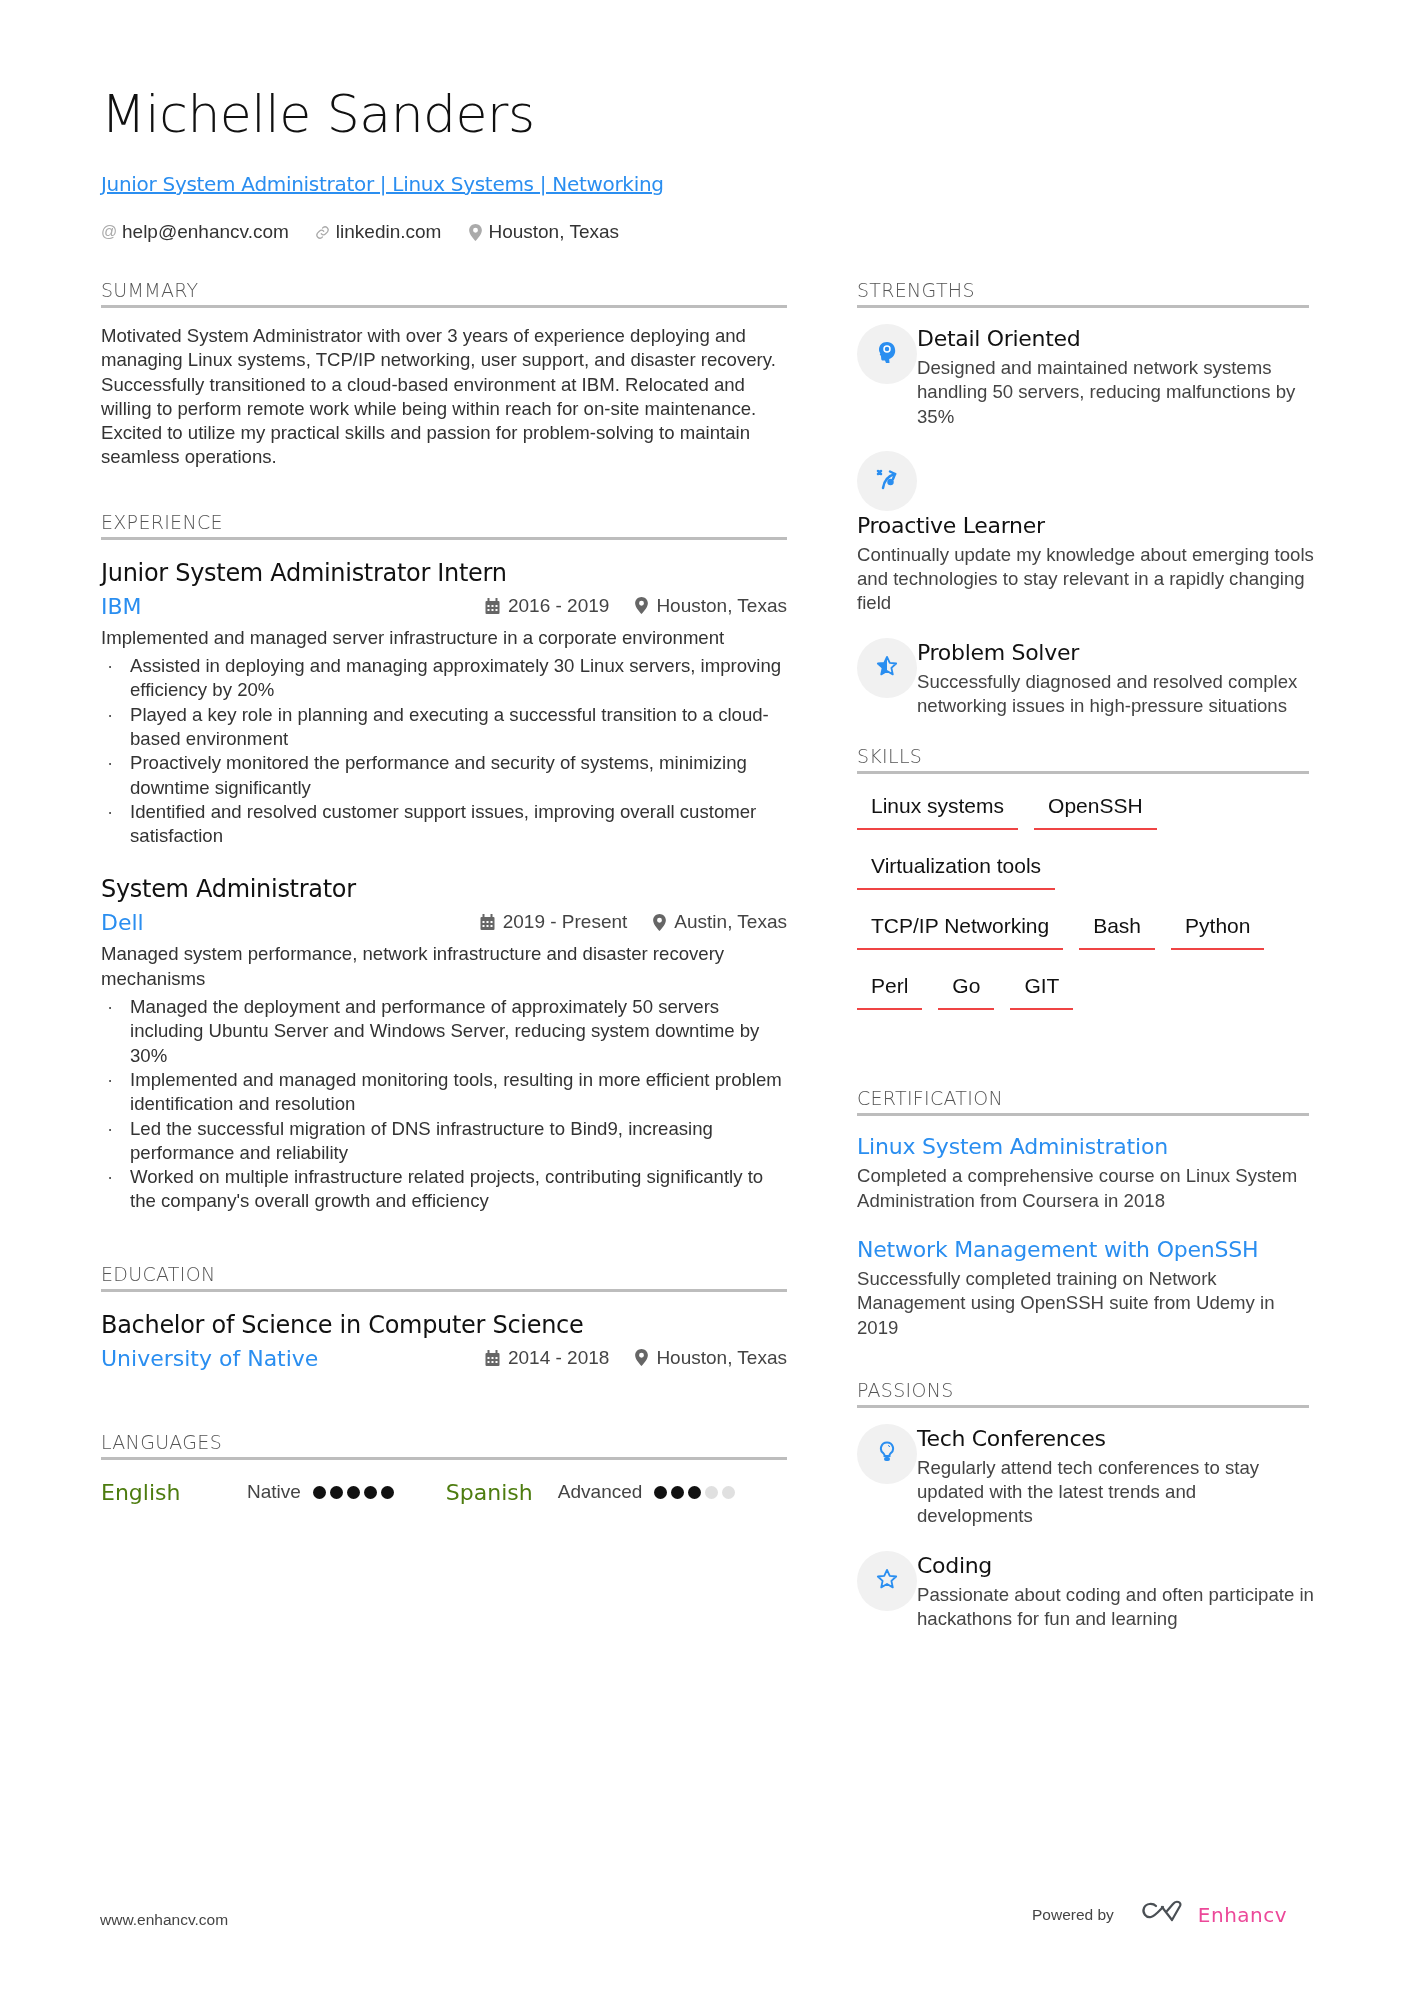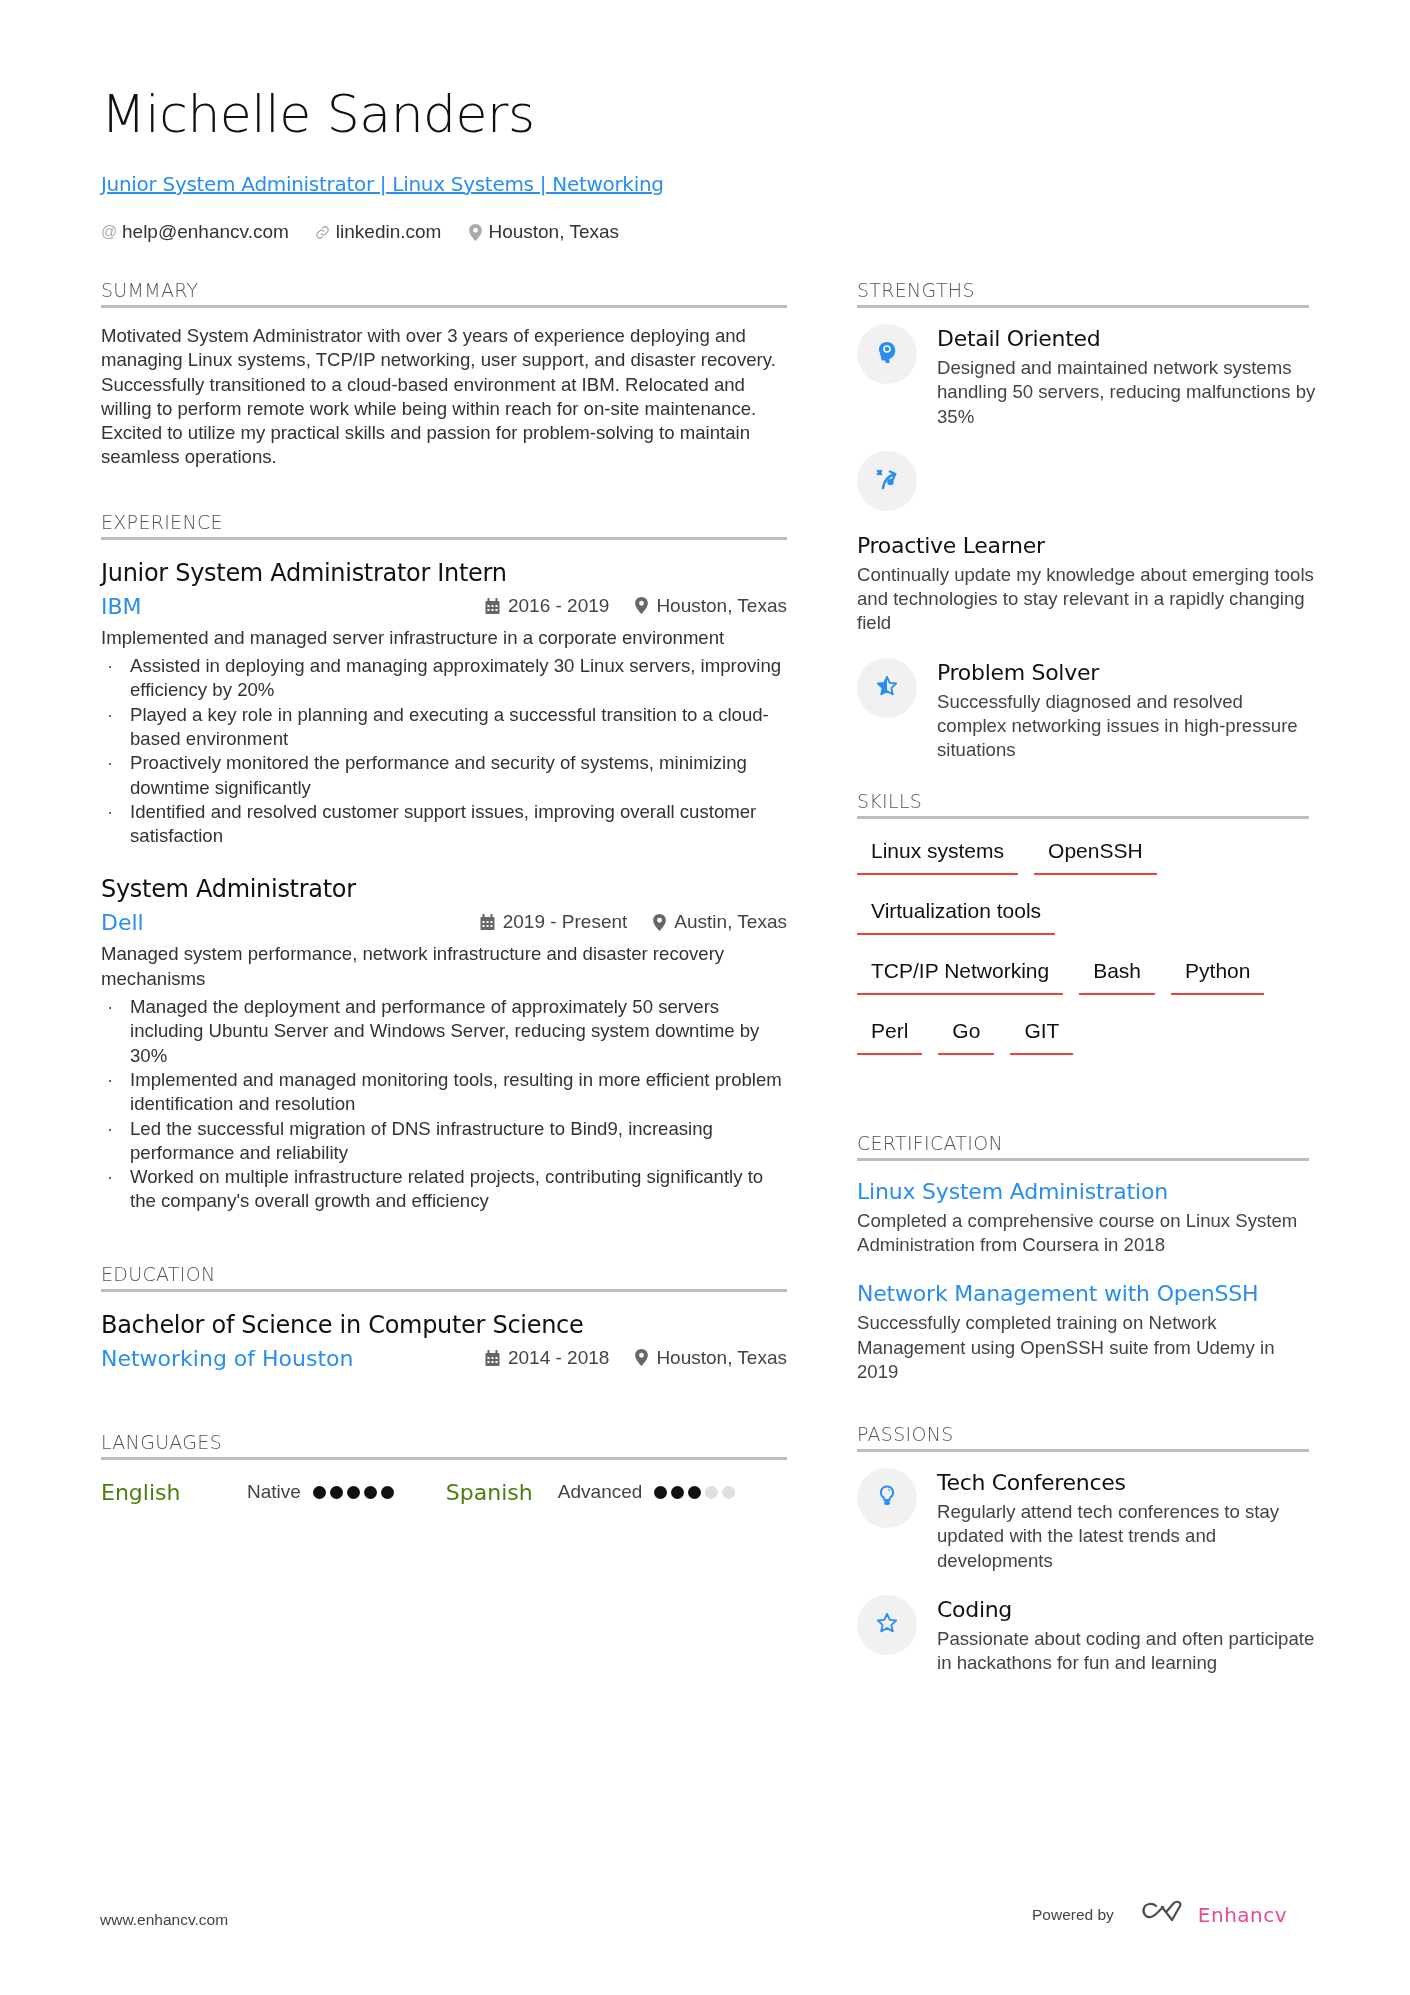--- a/index.html
+++ b/index.html
@@ -34,21 +34,21 @@
     .bullets li .dot { position: absolute; left: 6px; top: 0; color: #555; }
 
     .lang-row { display: flex; align-items: center; font-size: 19px; margin-top: 20px; }
     .lang-name { font-family: "DejaVu Sans", sans-serif; font-size: 22px; color: #4d7c0f; }
     .lang-level { color: #444; font-size: 19px; }
     .dots { display: inline-flex; gap: 4px; margin-left: 12px; }
     .dots span { width: 13px; height: 13px; border-radius: 50%; background: #111; display: inline-block; }
     .dots span.off { background: #e0e0e0; }
 
     
-    .strength { display: flex; gap: 20px; margin-bottom: 22px; }
+    .strength { display: flex; margin-bottom: 22px; }
     .icon-circle { flex: 0 0 60px; width: 60px; height: 60px; border-radius: 50%; background: #f1f1f1; display: flex; align-items: center; justify-content: center; color: #2a8ef0; }
     .strength-body { flex: 1; }
     .strength-title { font-family: "DejaVu Sans", sans-serif; font-size: 22px; color: #111; line-height: 30px; letter-spacing: -0.3px; }
     .strength-desc { font-size: 18.6px; line-height: 24.3px; color: #444; margin-top: 2px; }
 
     .skills { display: flex; flex-wrap: wrap; column-gap: 16px; row-gap: 20px; }
     .skill { font-size: 21px; color: #111; padding: 0 14px 6px; border-bottom: 2px solid #ef4444; line-height: 32px; }
 
     .cert-title { font-family: "DejaVu Sans", sans-serif; font-size: 22px; color: #2a8ef0; line-height: 30px; letter-spacing: -0.2px; }
     .cert-desc { font-size: 18.6px; line-height: 24.3px; color: #444; margin-top: 2px; margin-bottom: 22px; }
@@ -183,21 +183,21 @@
         <li><span class="dot">·</span><span>Worked on multiple infrastructure related projects, contributing significantly to the company's overall growth and efficiency</span></li>
       </ul>
     </div>
   </div>
 
   <div class="section" style="margin-top:48px;">
     <div class="sec-title">EDUCATION</div>
     <div class="job">
       <div class="job-title">Bachelor of Science in Computer Science</div>
       <div class="job-meta">
-        <div class="company">Networking of Houston</div>
+        <div class="company">University of Native</div>
         <div class="meta-right">
           <span class="meta-item">
             <span class="ic">
                 <svg width="15" height="16" viewBox="0 0 14 16">
                   <rect x="0" y="3" width="14" height="13" rx="1" fill="#666"></rect>
                   <rect x="2" y="0" width="2" height="4" fill="#666"></rect>
                   <rect x="10" y="0" width="2" height="4" fill="#666"></rect>
                   <g fill="#fff">
                     <rect x="2" y="7" width="2" height="2"></rect>
                     <rect x="6" y="7" width="2" height="2"></rect>

